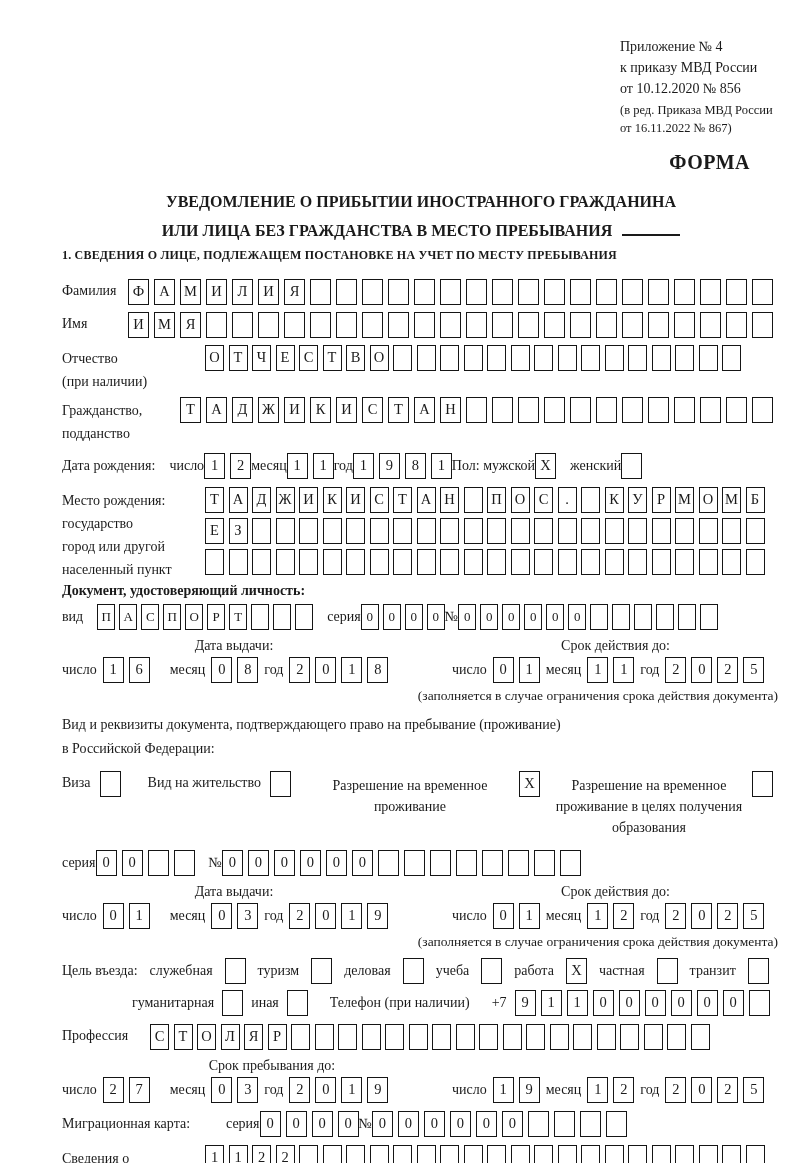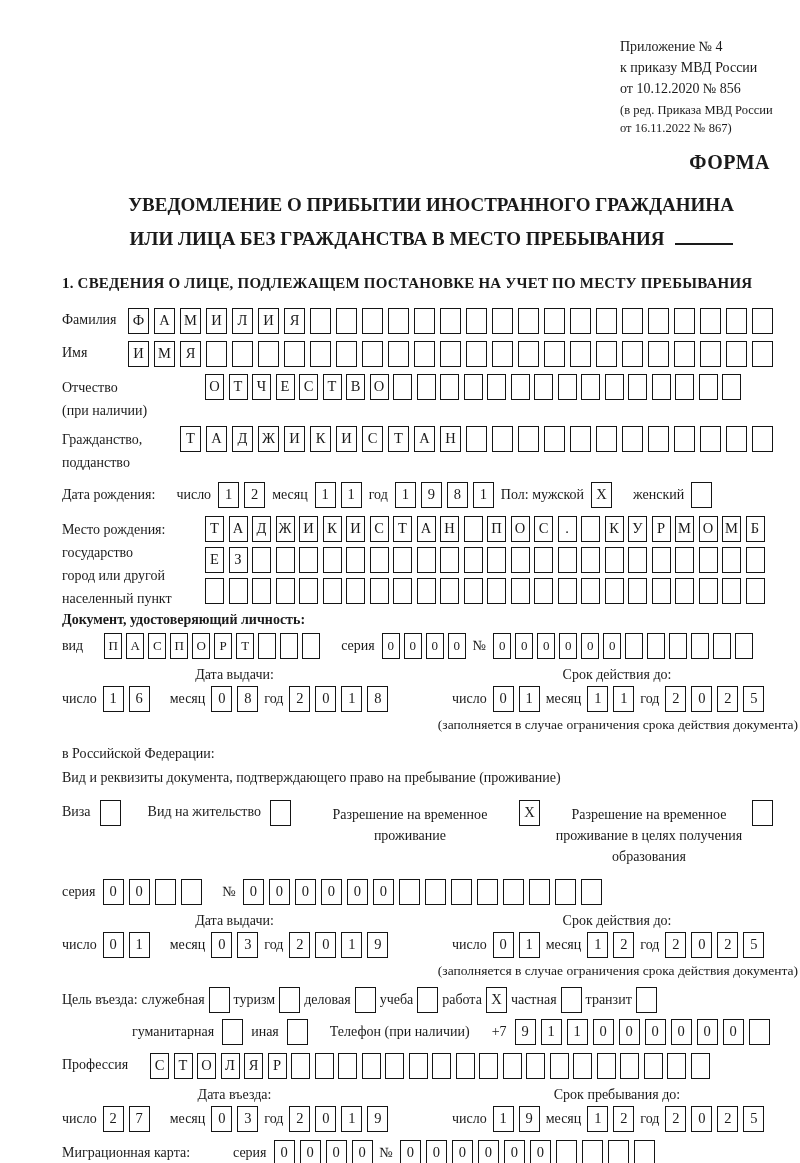--- a/index.html
+++ b/index.html
@@ -5,47 +5,47 @@
   * { margin:0; padding:0; box-sizing:border-box; }
   html,body { background:#888; }
   .page {
     position:relative;
     width:800px; height:1163px;
     margin:0 auto;
     background:#ffffff;
     color:#1a1a1a;
     font-family:"Liberation Serif", serif;
     font-size:14px;
-    padding:36px 0 10px 62px;
+    padding:36px 20px 10px 62px;
     overflow:hidden;
   }
   .appendix { margin-left:558px; line-height:1.5; }
   .appendix .rev { font-size:12.5px; line-height:1.45; margin-top:2px; }
   .forma { text-align:right; padding-right:30px; font-weight:bold; font-size:20px; margin-top:14px; letter-spacing:0.5px; }
-  .title { text-align:center; font-weight:bold; font-size:19px; margin-top:14px; line-height:1.8; }
+  .title { text-align:center; font-weight:bold; font-size:16px; margin-top:14px; line-height:1.8; }
   .blank-line { display:inline-block; width:58px; border-bottom:2px solid #1a1a1a; height:12px; margin-left:10px; }
-  .sec-head { font-weight:bold; font-size:15px; margin-top:18px; letter-spacing:0.2px; }
+  .sec-head { font-weight:bold; font-size:12px; margin-top:2px; letter-spacing:0.2px; }
 
   .cells { display:flex; gap:5px; flex:none; }
   .cell {
     width:21px; height:26px; flex:none;
     border:1.8px solid #151515;
     display:flex; align-items:center; justify-content:center;
     font-size:14.5px;
     background:#fff;
   }
   .tight .cell { width:19px; }
   .tight.cells, .tight .cells { gap:4.5px; }
   .compact .cell { width:18px; font-size:13px; }
   .compact.cells, .compact .cells { gap:4px; }
 
   .frow { display:flex; align-items:flex-start; margin-top:7px; }
   .frow .lbl { flex:none; padding-top:4px; }
   .lblcol { flex:none; line-height:23px; padding-top:2px; }
-  .inline { display:flex; align-items:center; gap:7px; }
+  .inline { display:flex; align-items:center; }
   .gap-l { margin-left:14px; }
 
   .dateheads { display:flex; margin-top:8px; }
   .dateheads .h1 { width:345px; text-align:center; }
   .dateheads .h2 { width:330px; text-align:center; margin-left:45px; }
   .daterow { display:flex; align-items:center; margin-top:3px; }
   .dg { display:flex; align-items:center; gap:6px; }
   .dg1 { width:345px; }
   .dg2 { margin-left:45px; }
   .note { text-align:right; font-size:13.5px; margin-top:5px; padding-right:2px; }
@@ -409,22 +409,22 @@
           <span class="cell">2</span>
           <span class="cell">0</span>
           <span class="cell">2</span>
           <span class="cell">5</span>
         </span>
     </span>
   </div>
   <div class="note">(заполняется в случае ограничения срока действия документа)</div>
 
   <div class="intro">
+    <div>Вид и реквизиты документа, подтверждающего право на пребывание (проживание)</div>
     <div>в Российской Федерации:</div>
-    <div>Вид и реквизиты документа, подтверждающего право на пребывание (проживание)</div>
   </div>
 
   <div class="optrow">
     <span class="olbl">Виза</span>
     <span class="cells">
         <span class="cell"></span>
       </span>
     <span class="olbl" style="margin-left:18px;">Вид на жительство</span>
     <span class="cells">
         <span class="cell"></span>
@@ -505,21 +505,21 @@
       <span class="cells">
           <span class="cell">2</span>
           <span class="cell">0</span>
           <span class="cell">2</span>
           <span class="cell">5</span>
         </span>
     </span>
   </div>
   <div class="note">(заполняется в случае ограничения срока действия документа)</div>
 
-  <div class="inline" style="margin-top:8px; gap:4px;">
+  <div class="inline" style="margin-top:8px; gap:12px;">
     <span>Цель въезда:</span>
     <span>служебная</span>
     <span class="cells">
         <span class="cell"></span>
       </span>
     <span>туризм</span>
     <span class="cells">
         <span class="cell"></span>
       </span>
     <span>деловая</span>
@@ -593,21 +593,20 @@
         <span class="cell"></span>
         <span class="cell"></span>
         <span class="cell"></span>
         <span class="cell"></span>
         <span class="cell"></span>
         <span class="cell"></span>
       </span>
   </div>
 
   <div class="dateheads">
-    <span class="h1">Дата въезда:</span>
     <span class="h2">Срок пребывания до:</span>
   </div>
   <div class="daterow">
     <span class="dg dg1">
       <span>число</span>
       <span class="cells">
           <span class="cell">2</span>
           <span class="cell">7</span>
         </span>
       <span class="gap-l">месяц</span>

